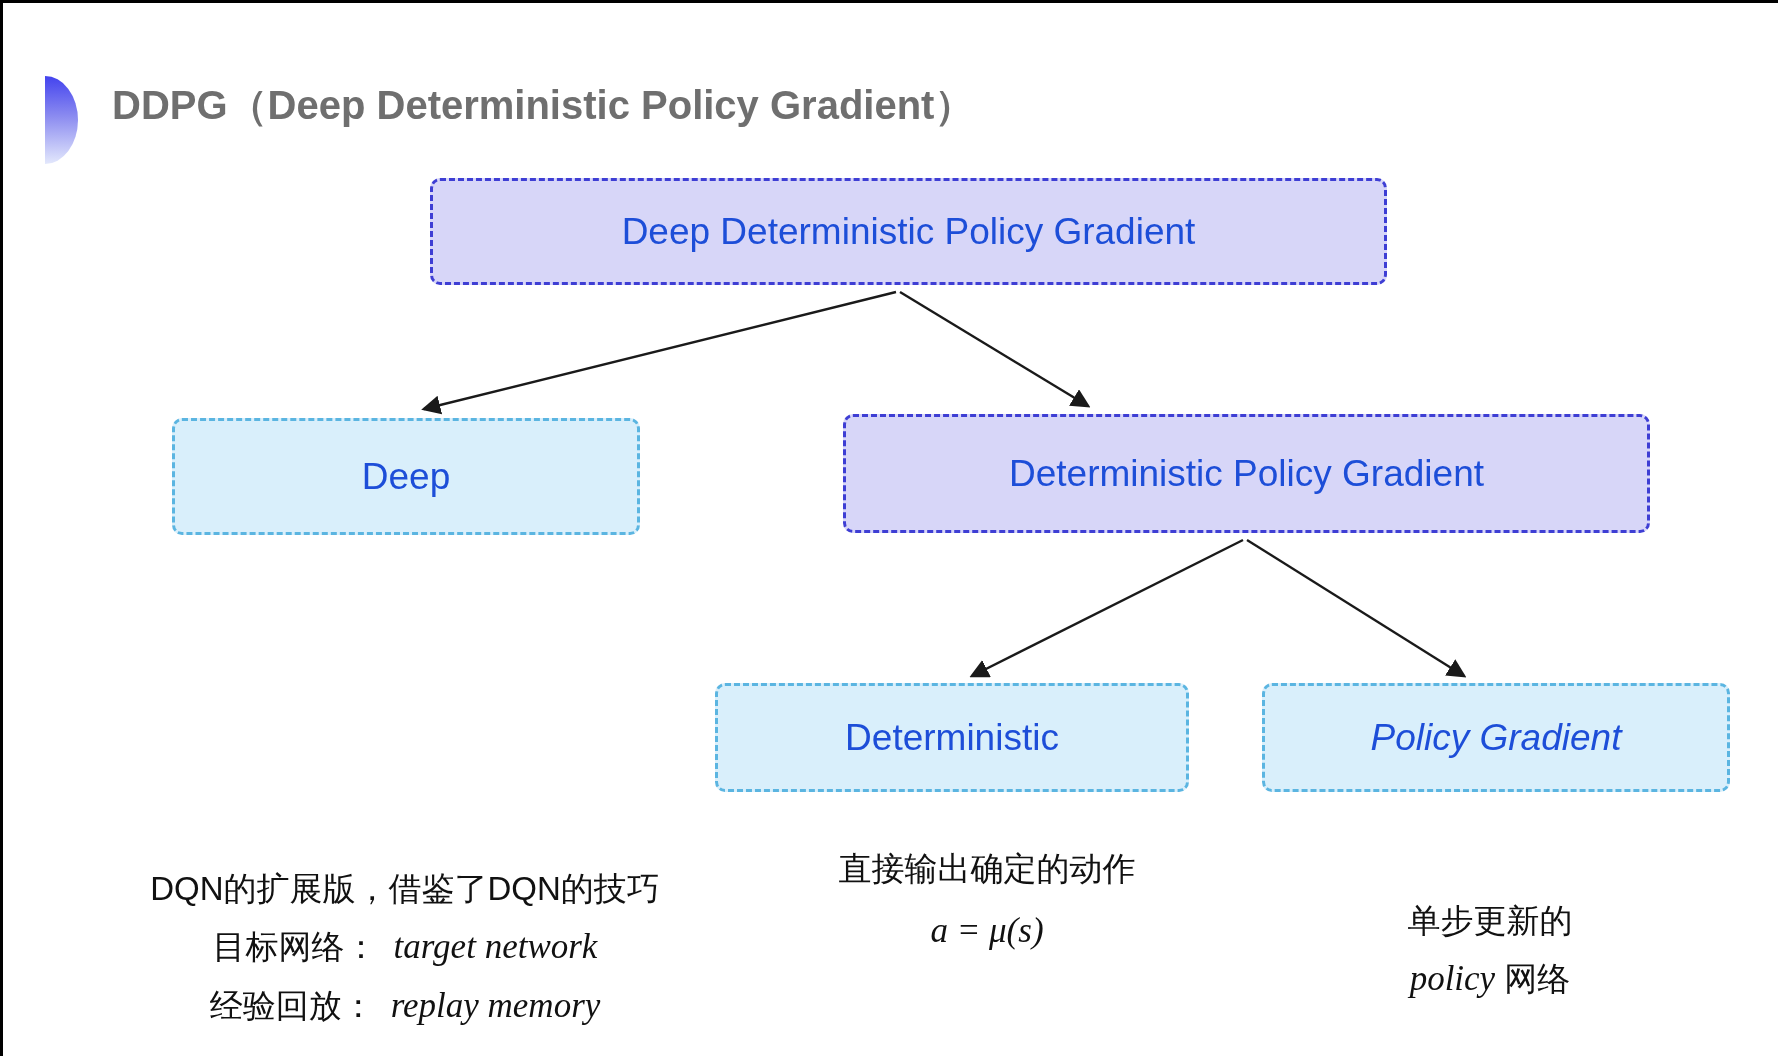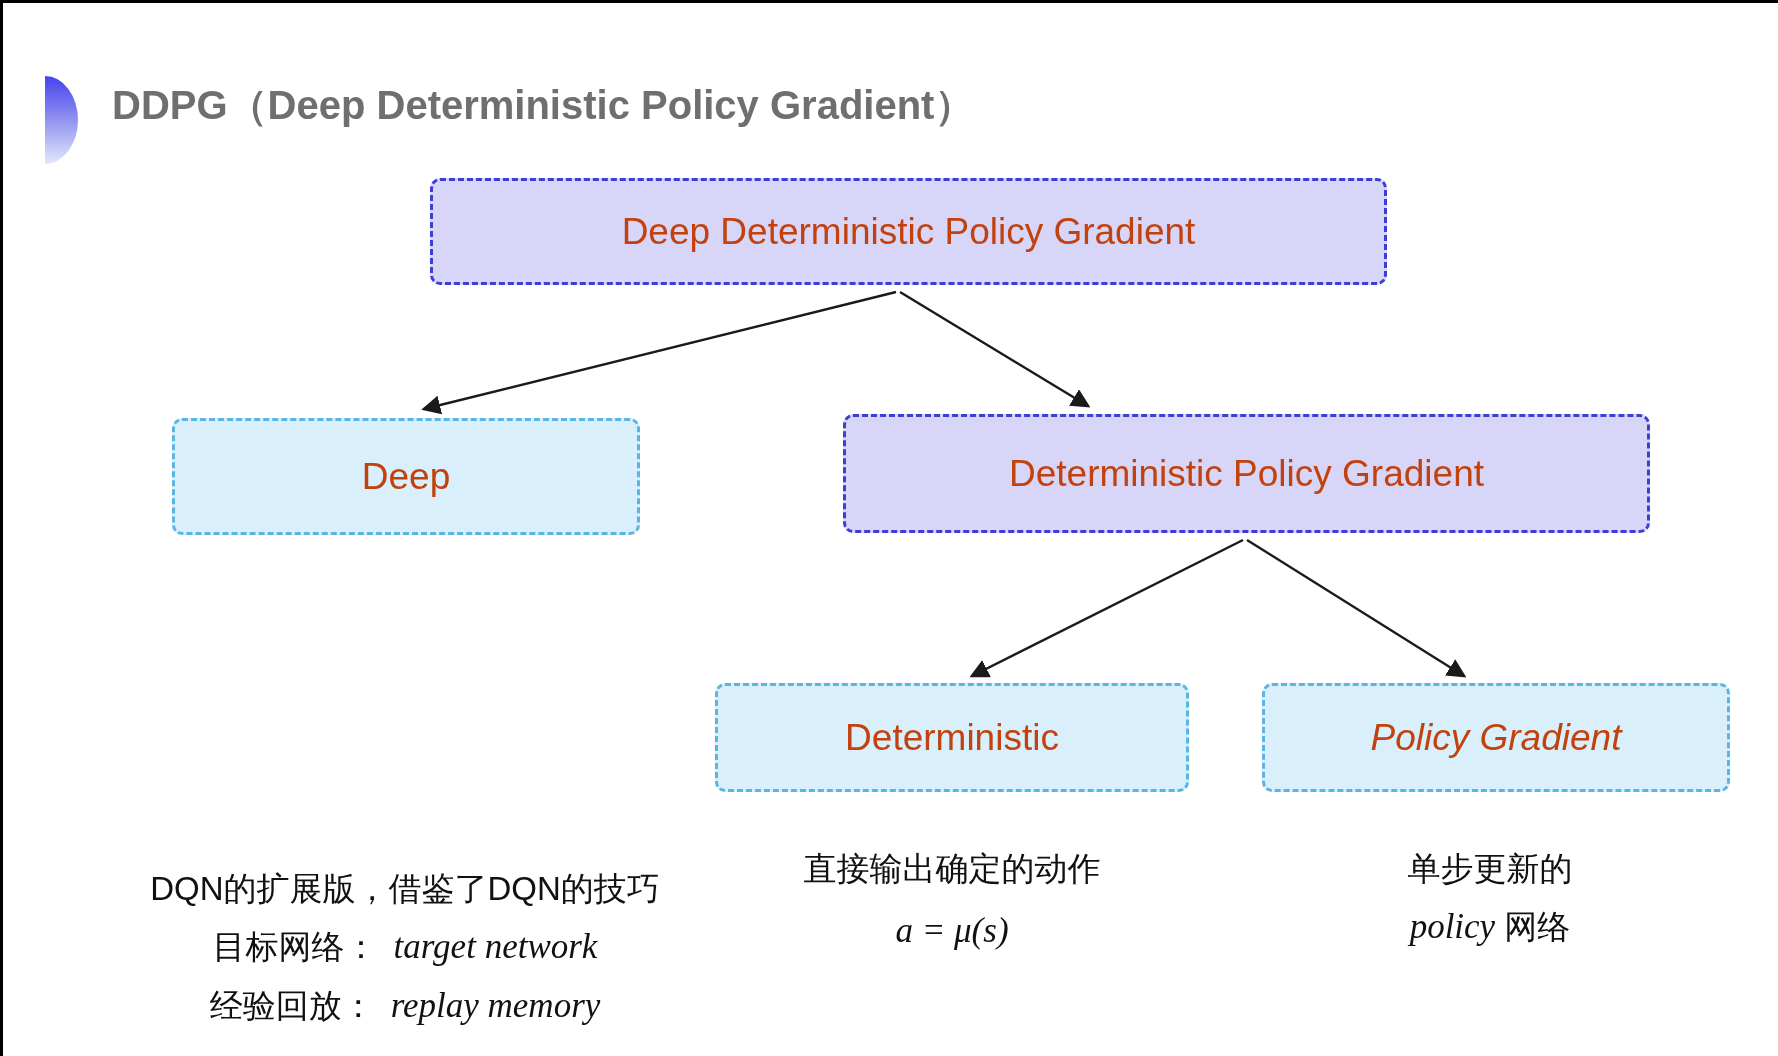--- a/index.html
+++ b/index.html
@@ -11,21 +11,21 @@
   .edge-left{position:absolute;top:0;left:0;width:3px;height:100%;background:#000;}
 
   .title-bullet{position:absolute;left:45px;top:76px;width:33px;height:88px;overflow:hidden;}
   .title-bullet .disc{width:66px;height:88px;margin-left:-33px;border-radius:50%;
     background:linear-gradient(180deg,var(--bullet-blue,#4040ee) 0%,#8a8af0 45%,#e3e8fc 100%);}
 
   .page-title{position:absolute;left:112px;top:78px;font-size:40px;font-weight:600;
     color:var(--title-gray,#6f6f6f);letter-spacing:0px;white-space:nowrap;}
 
   .node{position:absolute;display:flex;align-items:center;justify-content:center;
-    border-radius:10px;font-size:37px;color:#c2410c;text-align:center;white-space:nowrap;}
+    border-radius:10px;font-size:37px;color:#1d4ed8;text-align:center;white-space:nowrap;}
   .node.purple{background:var(--lavender-fill,#d7d6f8);border:3px dashed var(--blue-border,#3e3ed4);}
   .node.cyan{background:var(--cyan-fill,#d9effb);border:3px dashed var(--cyan-border,#5bb5e1);}
 
   .node-root{left:430px;top:178px;width:951px;height:101px;}
   .node-deep{left:172px;top:418px;width:462px;height:111px;}
   .node-dpg{left:843px;top:414px;width:801px;height:113px;}
   .node-det{left:715px;top:683px;width:468px;height:103px;}
   .node-pg{left:1262px;top:683px;width:462px;height:103px;font-style:italic;}
 
   .arrows{position:absolute;left:0;top:0;width:1778px;height:1056px;pointer-events:none;}
@@ -33,22 +33,22 @@
   .arrows .head{fill:var(--arrow,#1a1a1a);}
 
   .note{position:absolute;text-align:center;line-height:1.0;}
   .note .cjk{font-size:33px;color:#111;}
   .note .ital{font-family:"Liberation Serif","DejaVu Serif",serif;font-style:italic;font-size:35px;color:#111;}
   .note-row{margin-top:24px;white-space:nowrap;}
   .note-row:first-child{margin-top:0;}
   .gap{display:inline-block;width:16px;}
 
   .note-deep{left:115px;top:830px;width:580px;margin-top:42px;}
-  .note-det{left:752px;top:852px;width:400px;}
-  .note-pg{left:1290px;top:852px;width:400px;}
+  .note-det{left:787px;top:852px;width:400px;}
+  .note-pg{left:1290px;top:904px;width:400px;}
   .formula{margin-top:28px;}
 </style>
 </head>
 <body>
 
 <div class="canvas">
   <div class="edge-top"></div>
   <div class="edge-left"></div>
 
   <div class="title-bullet">

